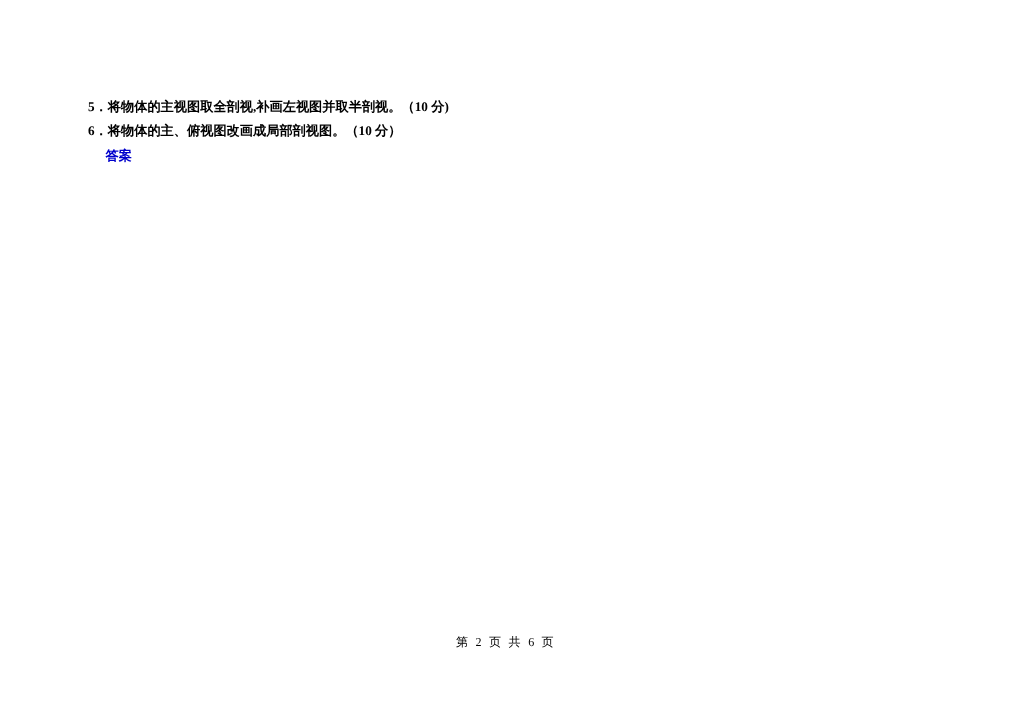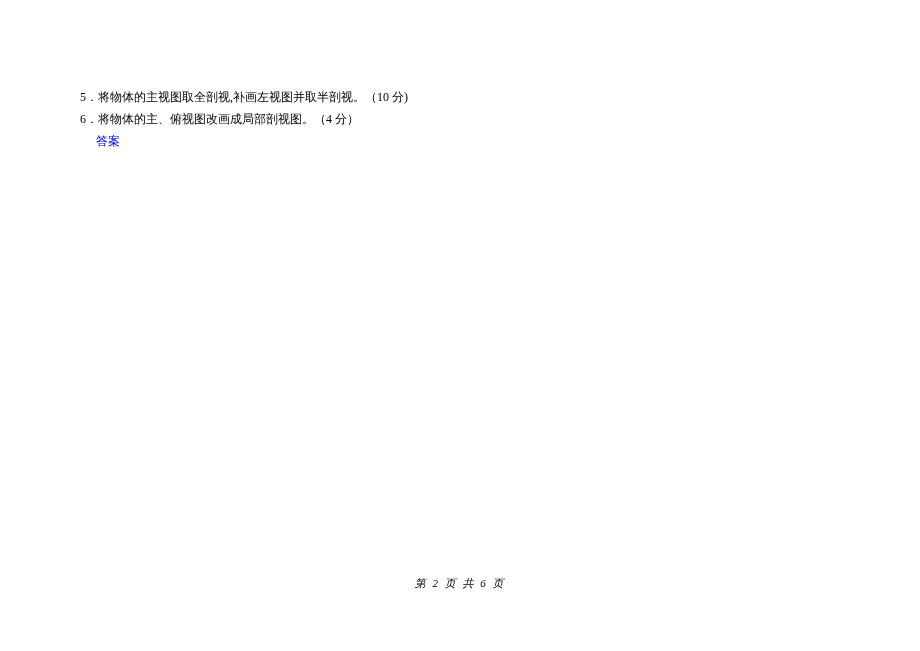--- a/index.html
+++ b/index.html
@@ -12,20 +12,21 @@
       height: 651px;
       background: #ffffff;
       font-family: "SimSun", "宋体", serif;
       font-size: 12px;
       color: #000000;
       position: relative;
     }
     .content {
       padding-top: 86px;
       padding-left: 80px;
+      font-weight: bold;
     }
     .question-line {
       line-height: 22px;
       margin-bottom: 0;
     }
     .sub-line {
       padding-left: 28px;
       line-height: 22px;
     }
     .answer-link {
@@ -38,31 +39,30 @@
       padding-left: 16px;
     }
     .footer {
       position: absolute;
       bottom: 60px;
       left: 0;
       width: 100%;
       text-align: center;
       font-size: 11px;
       letter-spacing: 2px;
-      font-style: italic;
     }
   </style>
 </head>
 <body>
 
 <div class="content">
   <div class="question-line">
     <span>5．</span><span>将物体的主视图取全剖视,补画左视图并取半剖视。（10 分)</span>
   </div>
   <div class="question-line q6">
-    <span>6．</span><span>将物体的主、俯视图改画成局部剖视图。（4 分）</span>
+    <span>6．</span><span>将物体的主、俯视图改画成局部剖视图。（10 分）</span>
   </div>
   <div class="sub-line q6-answer">
     <span class="answer-link">答案</span>
   </div>
 </div>
 
 <div class="footer">第 2 页 共 6 页</div>
 
 </body></html>

